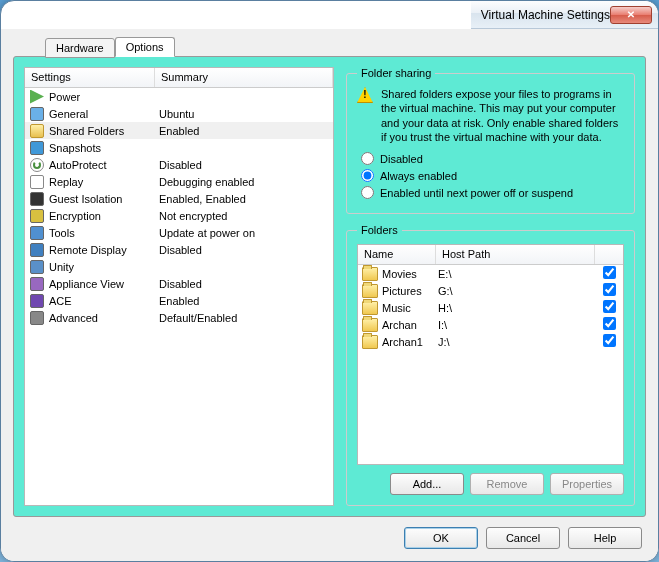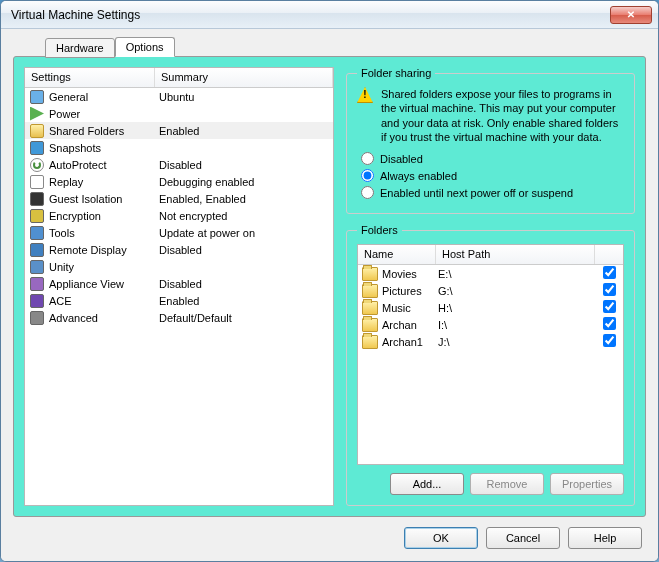--- a/index.html
+++ b/index.html
@@ -9,25 +9,26 @@
   background: linear-gradient(180deg, #5a9fd4 0%, #7fb5dd 100%);
   width: 659px;
   height: 562px;
   overflow: hidden;
 }
 .window {
   width: 659px;
   height: 562px;
   background: #fff;
   border: 1px solid #5a7fa0;
-  border-radius: 6px;
+  border-radius: 14px;
   overflow: hidden;
   display: flex;
   flex-direction: column;
   box-shadow: 0 0 8px rgba(0,0,0,0.3);
+  align-items: flex-end;
 }
 .titlebar {
   height: 28px;
   background: linear-gradient(180deg, #fdfdfe 0%, #eaf0f6 45%, #d9e4ee 46%, #e8f0f7 100%);
   border-bottom: 1px solid #b8c8d8;
   display: flex;
   align-items: center;
   padding: 0 6px;
 }
 .titlebar .title { flex: 1; font-size: 12px; color: #000; padding-left: 4px; }
@@ -229,32 +230,32 @@
 
       <div class="left-col">
         <div class="settings-list">
           <div class="list-header">
             <div class="col-settings">Settings</div>
             <div class="col-summary">Summary</div>
           </div>
           <div class="list-body" id="settings-body">
               <div class="list-row">
                 <span class="icon">
+                  <span class="ico ico-power"></span>
+                </span>
+                <span class="label">Power</span>
+                <span class="summary"></span>
+              </div>
+              <div class="list-row">
+                <span class="icon">
                   <span class="ico ico-general"></span>
                 </span>
                 <span class="label">General</span>
                 <span class="summary">Ubuntu</span>
               </div>
-              <div class="list-row">
-                <span class="icon">
-                  <span class="ico ico-power"></span>
-                </span>
-                <span class="label">Power</span>
-                <span class="summary"></span>
-              </div>
               <div class="list-row selected">
                 <span class="icon">
                   <span class="ico ico-shared"></span>
                 </span>
                 <span class="label">Shared Folders</span>
                 <span class="summary">Enabled</span>
               </div>
               <div class="list-row">
                 <span class="icon">
                   <span class="ico ico-snap"></span>
@@ -323,21 +324,21 @@
                   <span class="ico ico-ace"></span>
                 </span>
                 <span class="label">ACE</span>
                 <span class="summary">Enabled</span>
               </div>
               <div class="list-row">
                 <span class="icon">
                   <span class="ico ico-adv"></span>
                 </span>
                 <span class="label">Advanced</span>
-                <span class="summary">Default/Default</span>
+                <span class="summary">Default/Enabled</span>
               </div>
             </div>
         </div>
       </div>
 
       <div class="right-col">
         <fieldset>
           <legend>Folder sharing</legend>
           <div class="warn-row">
             <div class="warn-icon"></div>

